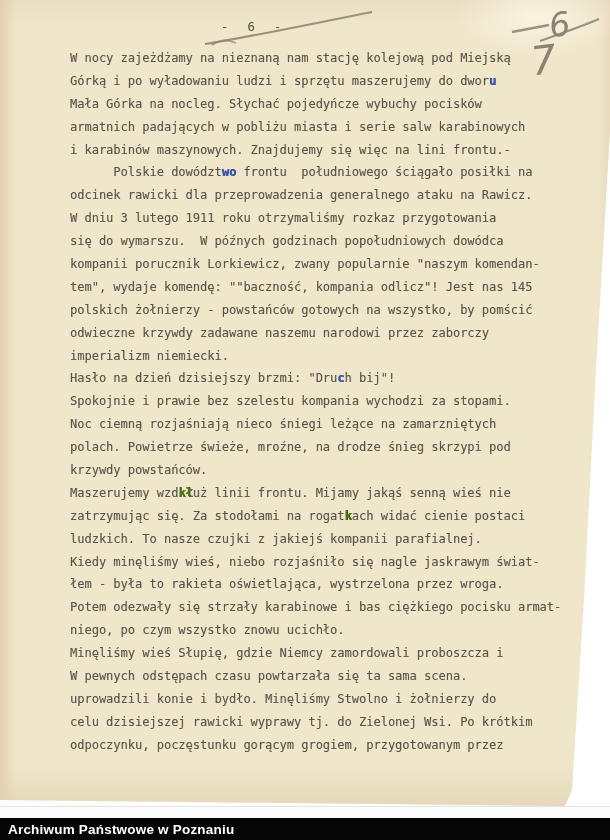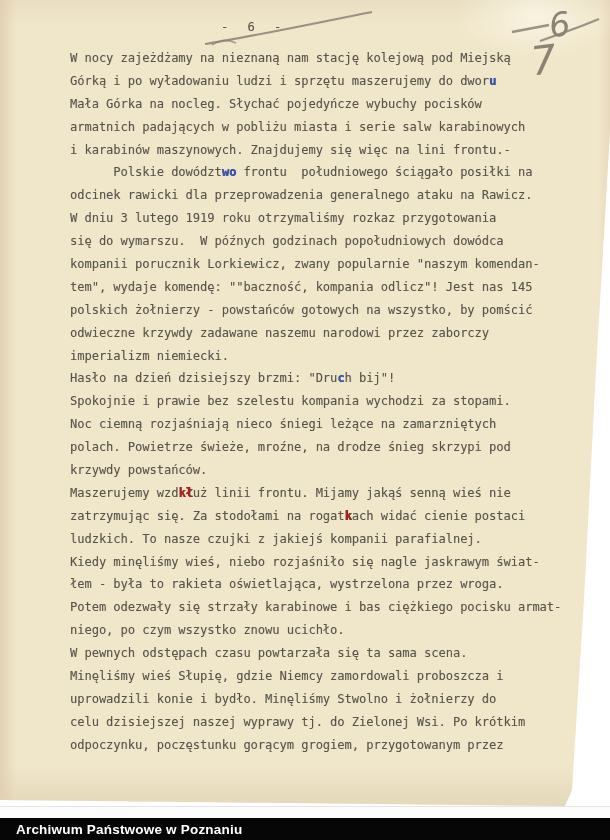--- a/index.html
+++ b/index.html
@@ -27,37 +27,37 @@
     white-space:pre;text-shadow:0.4px 0.4px 0 rgba(87,84,75,0.35);
   }
   .text-block{
     position:absolute;left:70px;top:47px;width:510px;z-index:2;
     font-size:12px;line-height:22.9px;color:var(--ink,#57544b);
     text-shadow:0.4px 0.4px 0 rgba(87,84,75,0.3);
   }
   .tline{white-space:pre;height:22.9px;}
   .seg-n{}
   .seg-b{color:var(--blue_ink,#3c55a8);font-weight:bold;text-shadow:0.5px 0 0 var(--blue_ink,#3c55a8);}
-  .seg-h{font-weight:bold;color:#b91c1c;text-shadow:0.7px 0 0 #403e37;}
+  .seg-h{font-weight:bold;color:#4d7c0f;text-shadow:0.7px 0 0 #403e37;}
 
   
   .hand{position:absolute;z-index:3;color:var(--pencil,#8a8274);font-family:"DejaVu Sans",sans-serif;font-style:italic;}
   .hand-six{left:549px;top:5px;font-size:33px;transform:rotate(-9deg);}
   .hand-seven{left:531px;top:37px;font-size:40px;transform:rotate(-7deg);}
   .pencil-svg{position:absolute;left:0;top:0;z-index:4;pointer-events:none;}
 
   
   .footer-strip{position:absolute;left:0;top:806px;width:610px;height:12px;background:#fcfcfc;border-top:1px solid #e4e4e4;z-index:0;}
   .footer-bar{
     position:absolute;left:0;top:818px;width:610px;height:22px;z-index:5;
     background:var(--footer_bg,#060606);display:flex;align-items:center;
   }
   .footer-bar span{
     font-family:"Liberation Sans","DejaVu Sans",sans-serif;font-weight:bold;
-    font-size:13.5px;color:var(--footer_text,#ffffff);padding-left:16px;letter-spacing:0.2px;
+    font-size:13.5px;color:var(--footer_text,#ffffff);padding-left:8px;letter-spacing:0.2px;
   }
 </style>
 </head>
 <body>
 
 <div class="stage">
 
   <div class="footer-strip"></div>
 
   <div class="paper"></div>
@@ -65,43 +65,43 @@
   <div class="typed-number">- 6 -</div>
 
   <div class="text-block">
       <div class="tline"><span class="seg-n">W nocy zajeżdżamy na nieznaną nam stację kolejową pod Miejską</span></div>
       <div class="tline"><span class="seg-n">Górką i po wyładowaniu ludzi i sprzętu maszerujemy do dwor</span><span class="seg-b">u</span></div>
       <div class="tline"><span class="seg-n">Mała Górka na nocleg. Słychać pojedyńcze wybuchy pocisków</span></div>
       <div class="tline"><span class="seg-n">armatnich padających w pobliżu miasta i serie salw karabinowych</span></div>
       <div class="tline"><span class="seg-n">i karabinów maszynowych. Znajdujemy się więc na lini frontu.-</span></div>
       <div class="tline"><span class="seg-n">      Polskie dowództ</span><span class="seg-b">wo</span><span class="seg-n"> frontu  południowego ściągało posiłki na</span></div>
       <div class="tline"><span class="seg-n">odcinek rawicki dla przeprowadzenia generalnego ataku na Rawicz.</span></div>
-      <div class="tline"><span class="seg-n">W dniu 3 lutego 1919 roku otrzymaliśmy rozkaz przygotowania</span></div>
+      <div class="tline"><span class="seg-n">W dniu 3 lutego 1911 roku otrzymaliśmy rozkaz przygotowania</span></div>
       <div class="tline"><span class="seg-n">się do wymarszu.  W późnych godzinach popołudniowych dowódca</span></div>
       <div class="tline"><span class="seg-n">kompanii porucznik Lorkiewicz, zwany popularnie "naszym komendan-</span></div>
       <div class="tline"><span class="seg-n">tem", wydaje komendę: ""baczność, kompania odlicz"! Jest nas 145</span></div>
       <div class="tline"><span class="seg-n">polskich żołnierzy - powstańców gotowych na wszystko, by pomścić</span></div>
       <div class="tline"><span class="seg-n">odwieczne krzywdy zadawane naszemu narodowi przez zaborczy</span></div>
       <div class="tline"><span class="seg-n">imperializm niemiecki.</span></div>
       <div class="tline"><span class="seg-n">Hasło na dzień dzisiejszy brzmi: "Dru</span><span class="seg-b">c</span><span class="seg-n">h bij"!</span></div>
       <div class="tline"><span class="seg-n">Spokojnie i prawie bez szelestu kompania wychodzi za stopami.</span></div>
       <div class="tline"><span class="seg-n">Noc ciemną rozjaśniają nieco śniegi leżące na zamarzniętych</span></div>
       <div class="tline"><span class="seg-n">polach. Powietrze świeże, mroźne, na drodze śnieg skrzypi pod</span></div>
       <div class="tline"><span class="seg-n">krzywdy powstańców.</span></div>
       <div class="tline"><span class="seg-n">Maszerujemy wzd</span><span class="seg-h">kł</span><span class="seg-n">uż linii frontu. Mijamy jakąś senną wieś nie</span></div>
       <div class="tline"><span class="seg-n">zatrzymując się. Za stodołami na rogat</span><span class="seg-h">k</span><span class="seg-n">ach widać cienie postaci</span></div>
       <div class="tline"><span class="seg-n">ludzkich. To nasze czujki z jakiejś kompanii parafialnej.</span></div>
       <div class="tline"><span class="seg-n">Kiedy minęliśmy wieś, niebo rozjaśniło się nagle jaskrawym świat-</span></div>
       <div class="tline"><span class="seg-n">łem - była to rakieta oświetlająca, wystrzelona przez wroga.</span></div>
       <div class="tline"><span class="seg-n">Potem odezwały się strzały karabinowe i bas ciężkiego pocisku armat-</span></div>
       <div class="tline"><span class="seg-n">niego, po czym wszystko znowu ucichło.</span></div>
+      <div class="tline"><span class="seg-n">Minęliśmy wieś Słupię, gdzie Niemcy zamordowali proboszcza i</span></div>
       <div class="tline"><span class="seg-n">W pewnych odstępach czasu powtarzała się ta sama scena.</span></div>
-      <div class="tline"><span class="seg-n">Minęliśmy wieś Słupię, gdzie Niemcy zamordowali proboszcza i</span></div>
       <div class="tline"><span class="seg-n">uprowadzili konie i bydło. Minęliśmy Stwolno i żołnierzy do</span></div>
-      <div class="tline"><span class="seg-n">celu dzisiejszej naszej wyprawy tj. do Zielonej Wsi. Po krótkim</span></div>
+      <div class="tline"><span class="seg-n">celu dzisiejszej rawicki wyprawy tj. do Zielonej Wsi. Po krótkim</span></div>
       <div class="tline"><span class="seg-n">odpoczynku, poczęstunku gorącym grogiem, przygotowanym przez</span></div>
     </div>
 
   <div class="hand hand-six">6</div>
   <div class="hand hand-seven">7</div>
 
   <svg class="pencil-svg" width="610" height="840">
     <path d="M205,44 C250,37 330,20 372,12" stroke="#8a8274" stroke-width="2" fill="none" opacity="0.85"></path>
     <path d="M212,45 C222,38 230,40 236,43" stroke="#8a8274" stroke-width="1.6" fill="none" opacity="0.7"></path>
     <path d="M512,32 L549,25" stroke="#8a8274" stroke-width="2.4" fill="none" opacity="0.85"></path>

